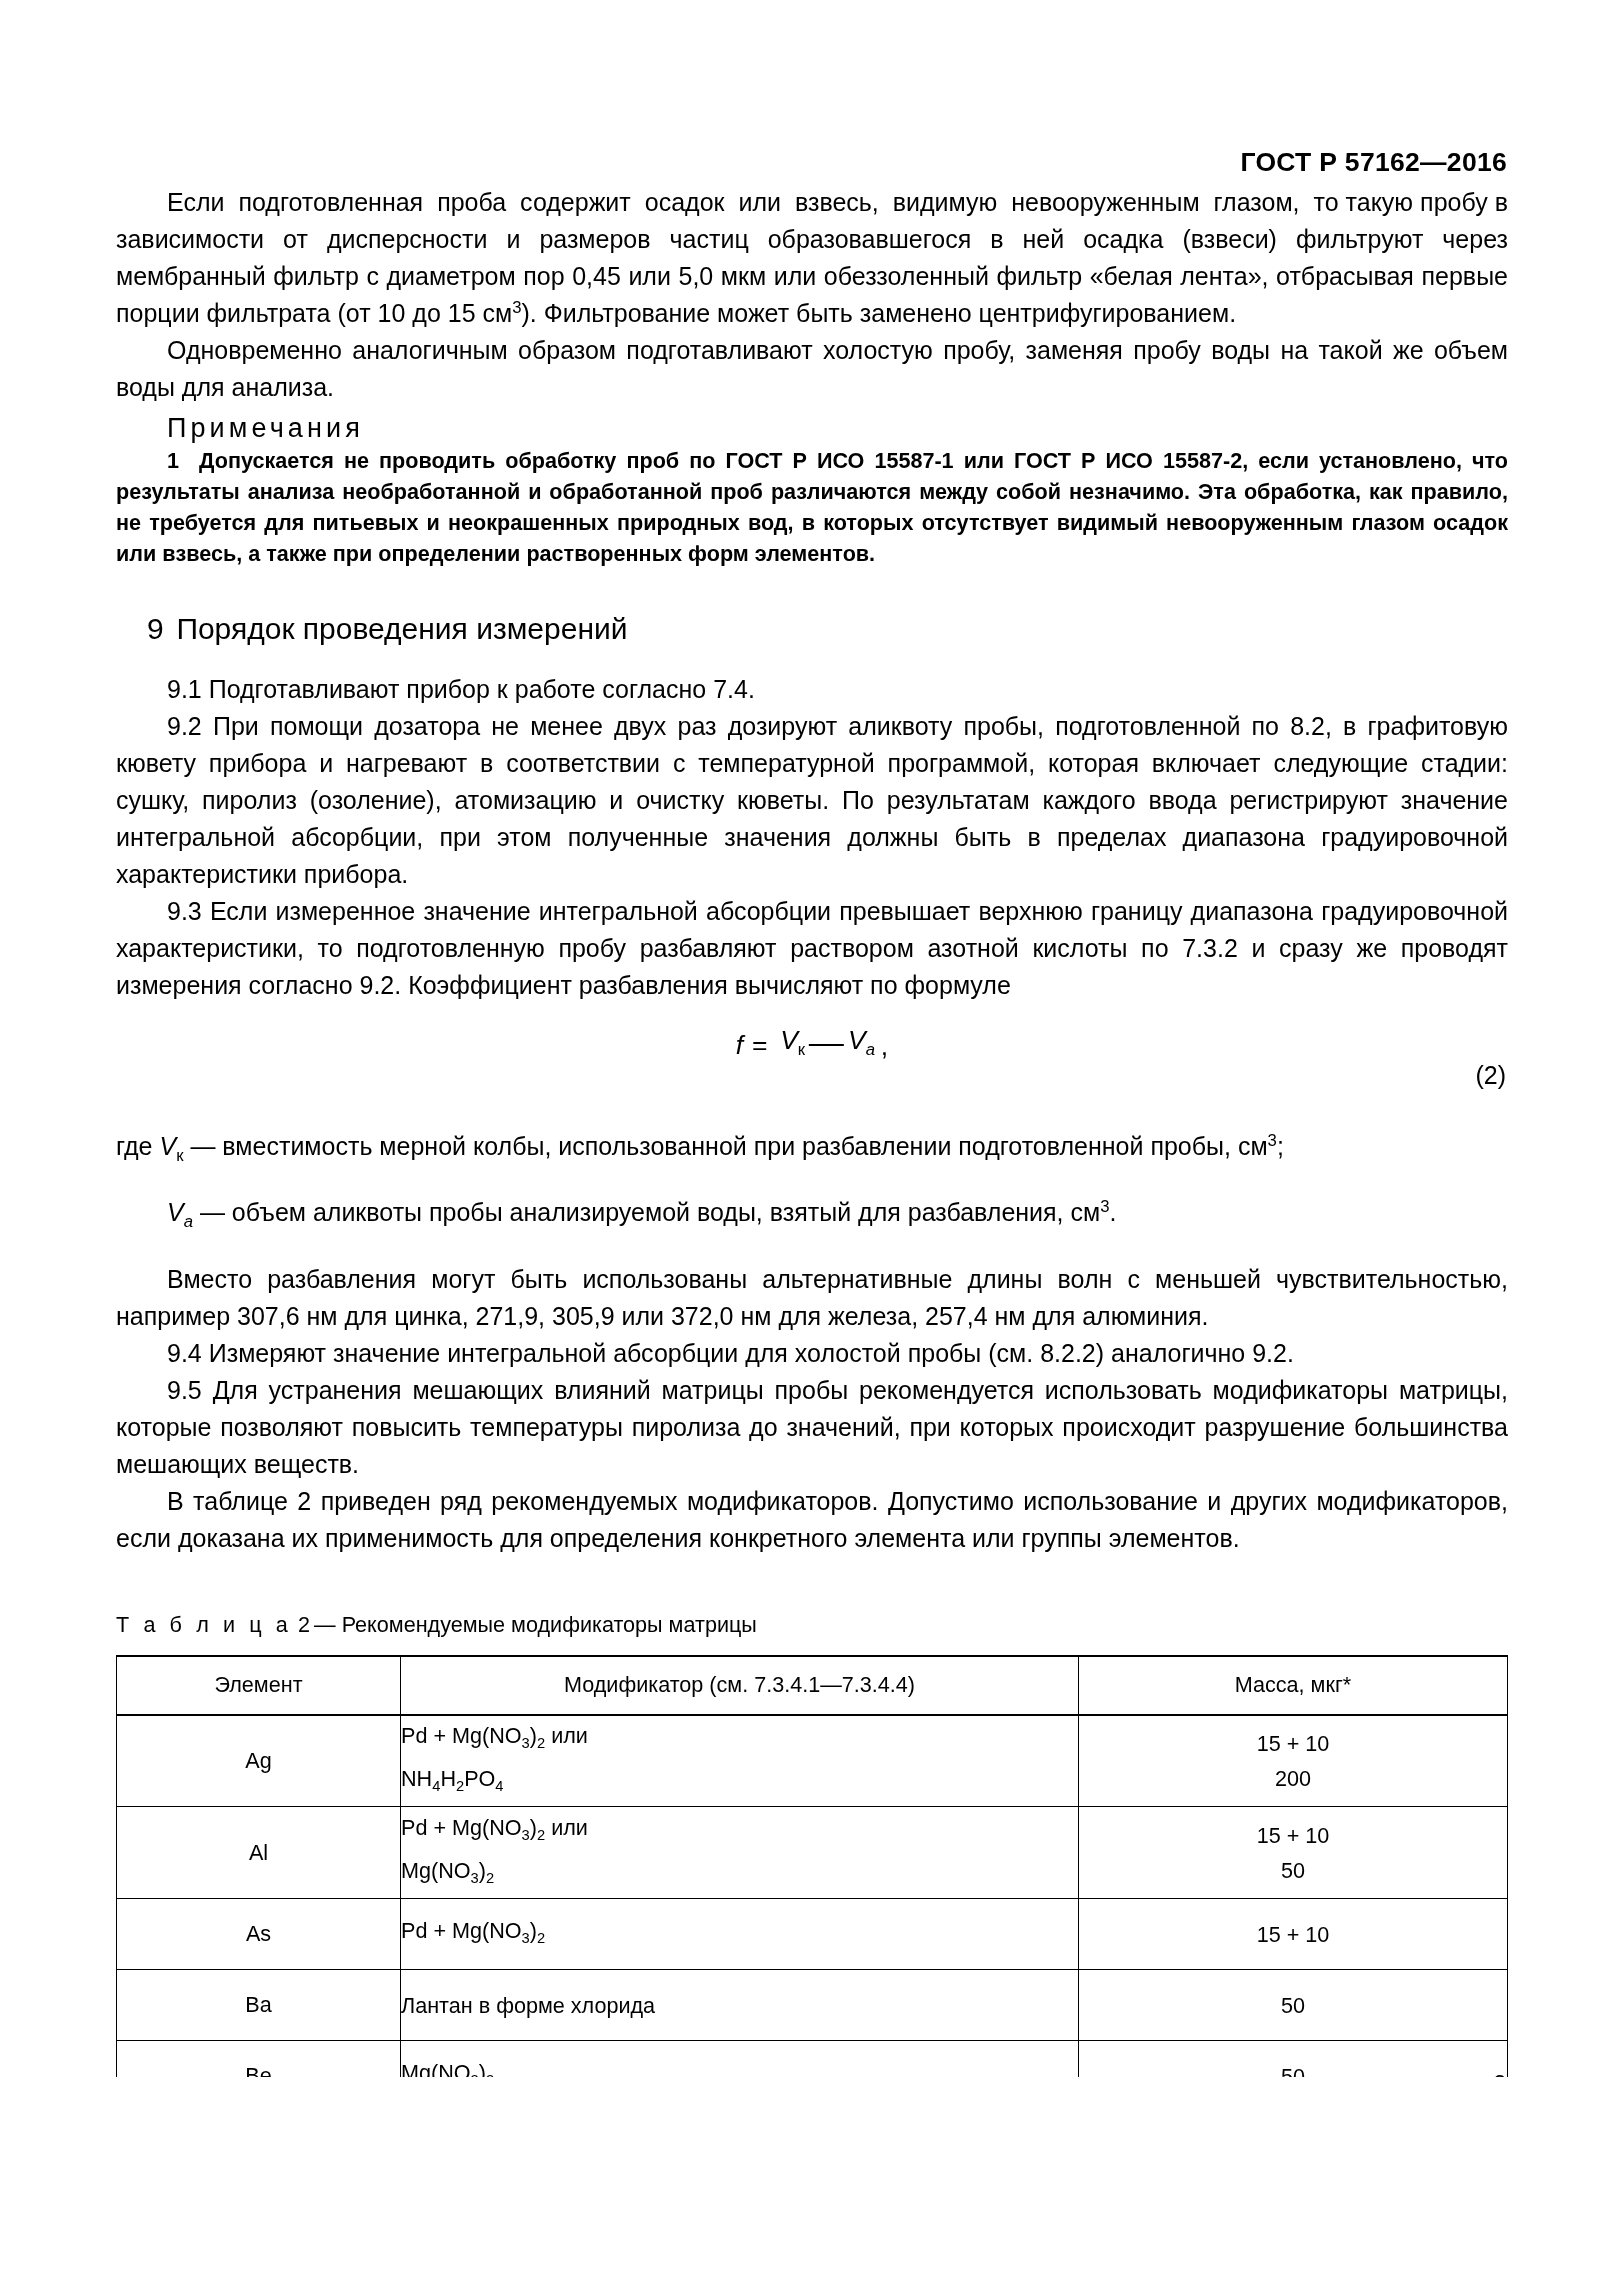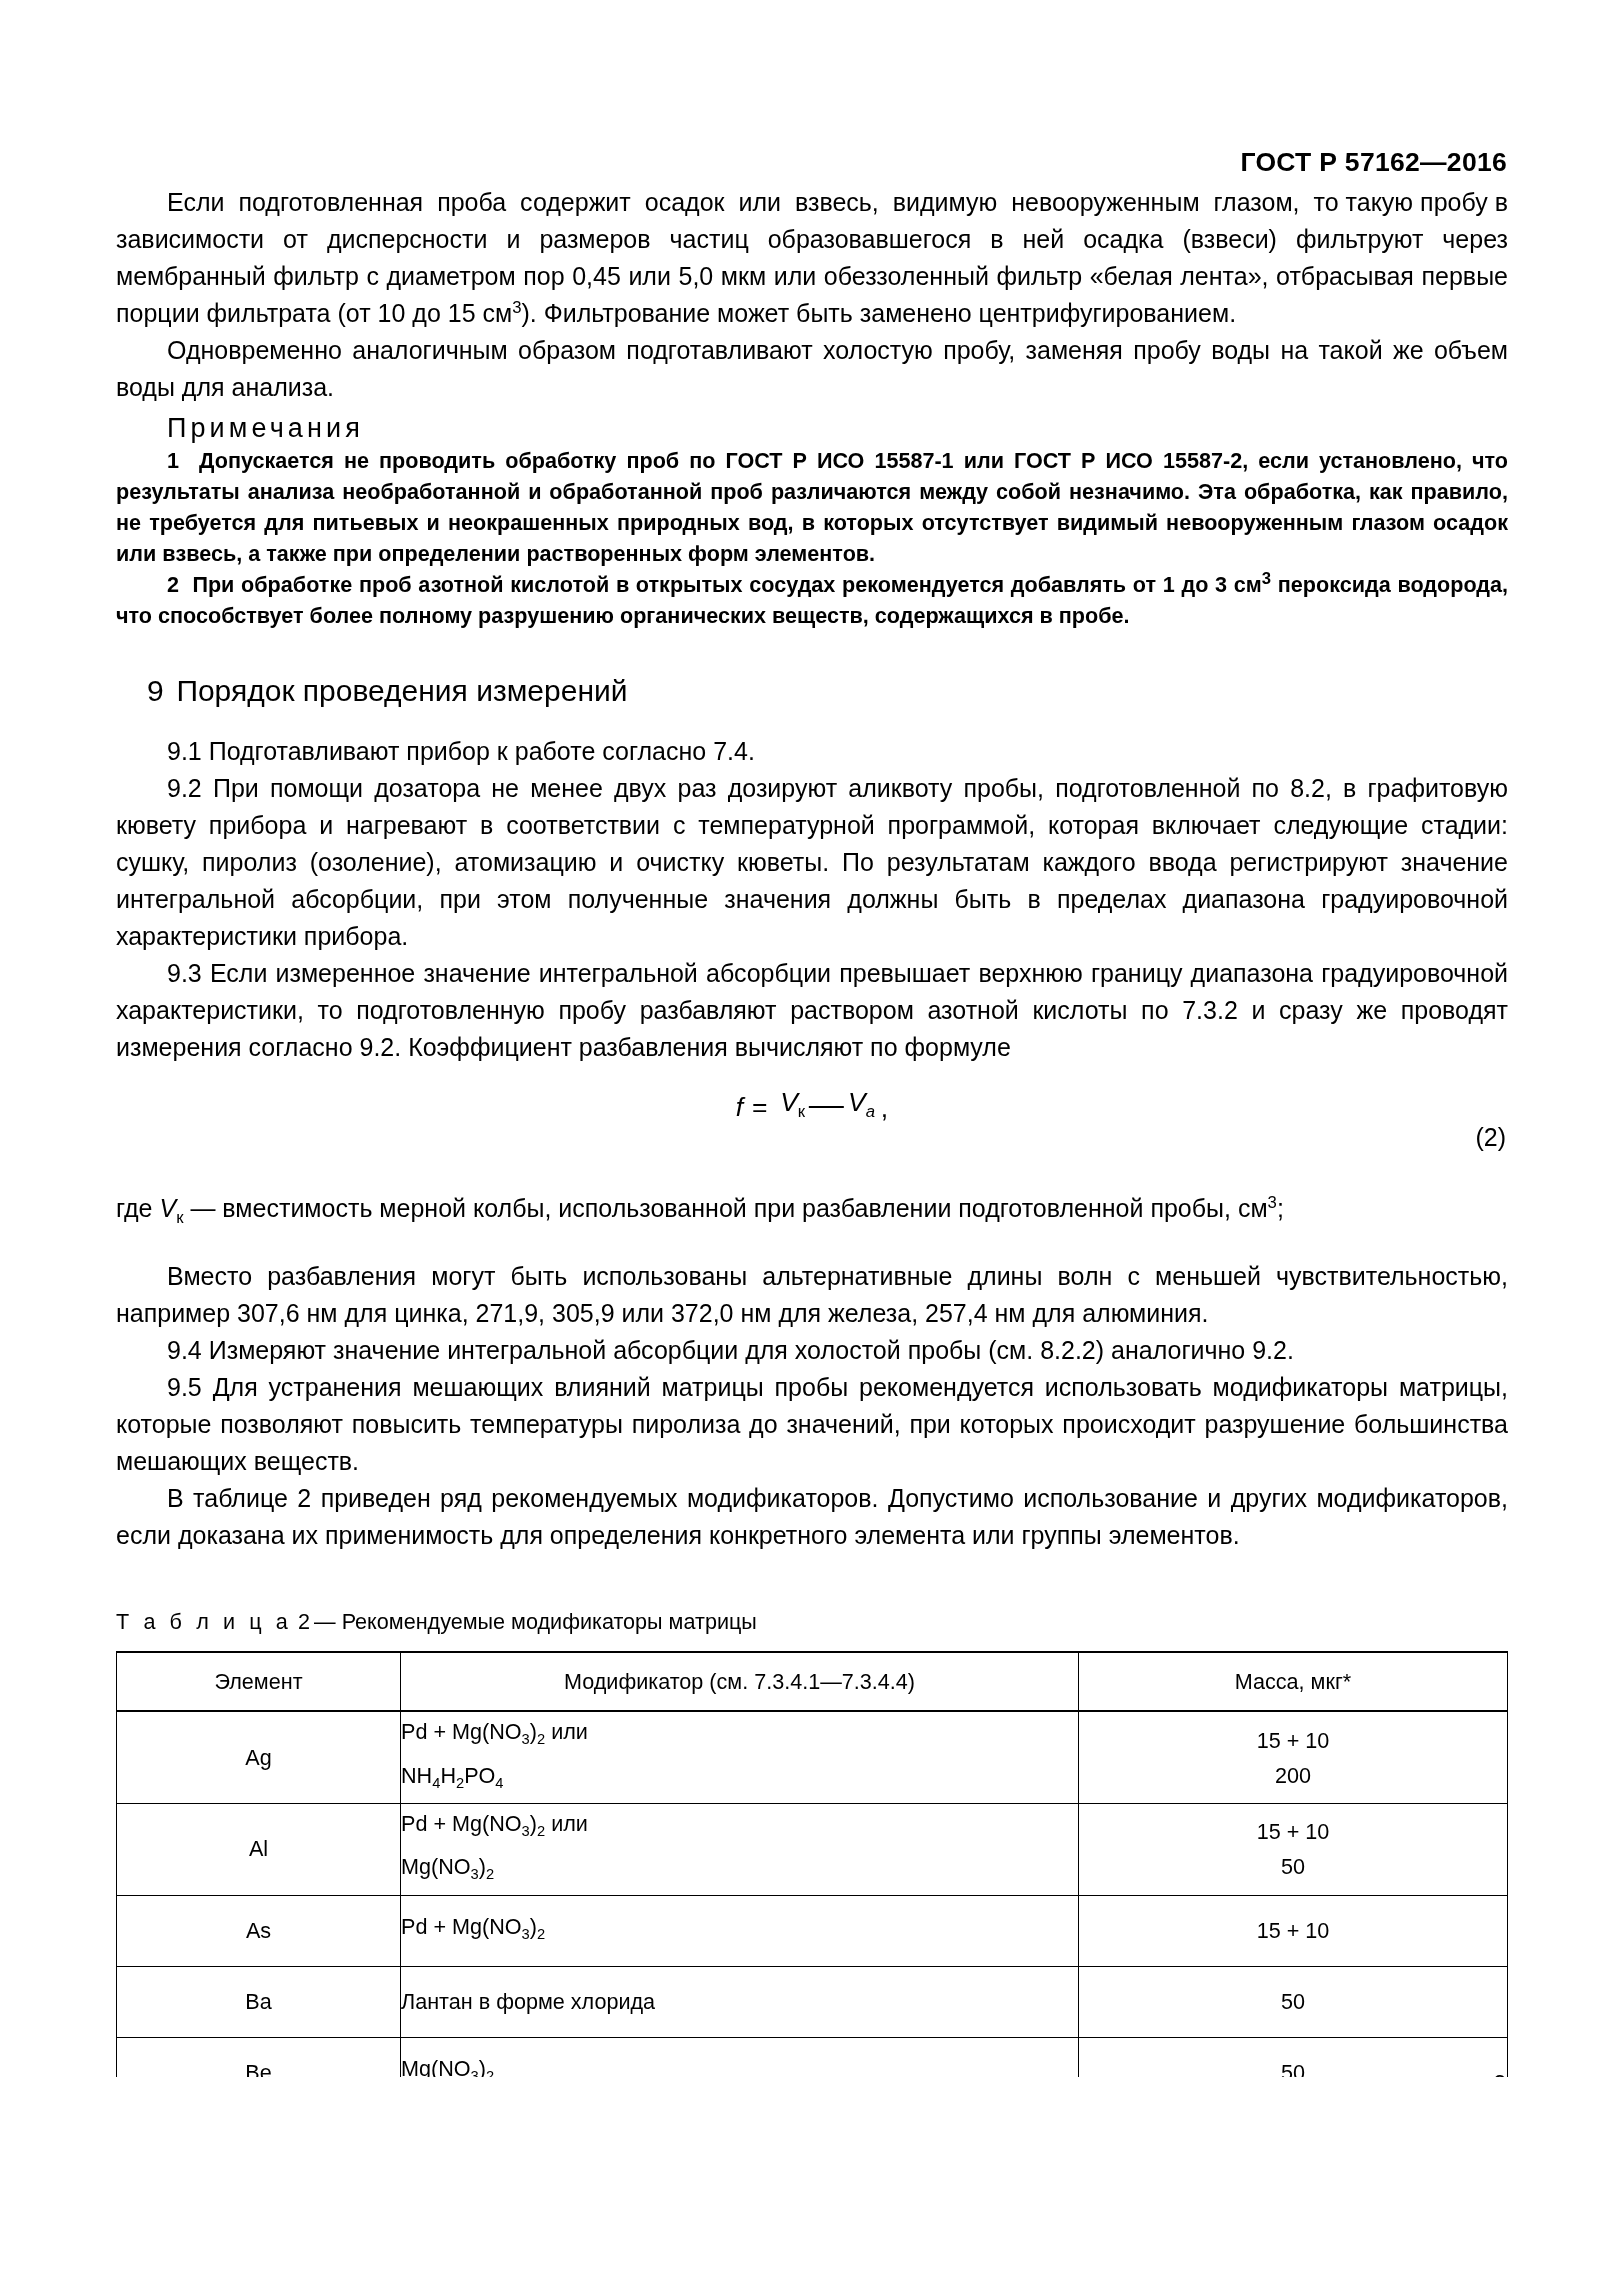--- a/index.html
+++ b/index.html
@@ -241,23 +241,20 @@
     </p>
 
     <p class="body-text indent block">Одновременно аналогичным образом подготавливают холостую пробу, заменяя пробу воды на такой же объем воды для анализа.</p>
 
     <div class="notes-title">Примечания</div>
 
     <p class="note">
       1&nbsp; Допускается не проводить обработку проб по ГОСТ Р ИСО 15587-1 или ГОСТ Р ИСО 15587-2, если установлено, что результаты анализа необработанной и обработанной проб различаются между собой незначимо. Эта обработка, как правило, не требуется для питьевых и неокрашенных природных вод, в которых отсутствует видимый невооруженным глазом осадок или взвесь, а также при определении растворенных форм элементов.
     </p>
 
-    <p class="note">
-      2&nbsp; При обработке проб азотной кислотой в открытых сосудах рекомендуется добавлять от 1 до 3 см<sup class="cube">3</sup> пероксида водорода, что способствует более полному разрушению органических веществ, содержащихся в пробе.
-    </p>
 
     <h2 class="section-heading">
       <span class="num">9</span><span>Порядок проведения измерений</span>
     </h2>
 
     <p class="body-text indent block">9.1  Подготавливают прибор к работе согласно 7.4.</p>
 
     <p class="body-text indent block">9.2  При помощи дозатора не менее двух раз дозируют аликвоту пробы, подготовленной по 8.2, в графитовую кювету прибора и нагревают в соответствии с температурной программой, которая включает следующие стадии: сушку, пиролиз (озоление), атомизацию и очистку кюветы. По результатам каждого ввода регистрируют значение интегральной абсорбции, при этом полученные значения должны быть в пределах диапазона градуировочной характеристики прибора.</p>
 
     <p class="body-text indent block">9.3  Если измеренное значение интегральной абсорбции превышает верхнюю границу диапазона градуировочной характеристики, то подготовленную пробу разбавляют раствором азотной кислоты по 7.3.2 и сразу же проводят измерения согласно 9.2. Коэффициент разбавления вычисляют по формуле</p>
@@ -274,20 +271,23 @@
         <span class="comma-after">,</span>
       </div>
       <div class="eq-number">(2)</div>
     </div>
 
     <p class="where-line">
       <span>где</span>
       <span class="vsym">V<sub>к</sub></span><span>&nbsp;— вместимость мерной колбы, использованной при разбавлении подготовленной пробы, см</span><sup class="cube">3</sup>;
     </p>
 
+    <p class="where-line second">
+      <span class="vsym">V<sub class="it">a</sub></span><span>&nbsp;— объем аликвоты пробы анализируемой воды, взятый для разбавления, см</span><sup class="cube">3</sup>.
+    </p>
 
     <p class="body-text indent block" style="margin-top:21.6px;">Вместо разбавления могут быть использованы альтернативные длины волн с меньшей чувствительностью, например 307,6 нм для цинка, 271,9, 305,9 или 372,0 нм для железа, 257,4 нм для алюминия.</p>
 
     <p class="body-text indent block">9.4  Измеряют значение интегральной абсорбции для холостой пробы (см. 8.2.2) аналогично 9.2.</p>
 
     <p class="body-text indent block">9.5  Для устранения мешающих влияний матрицы пробы рекомендуется использовать модификаторы матрицы, которые позволяют повысить температуры пиролиза до значений, при которых происходит разрушение большинства мешающих веществ.</p>
 
     <p class="body-text indent block">В таблице 2 приведен ряд рекомендуемых модификаторов. Допустимо использование и других модификаторов, если доказана их применимость для определения конкретного элемента или группы элементов.</p>
 
     <div style="height:55px;"></div>

